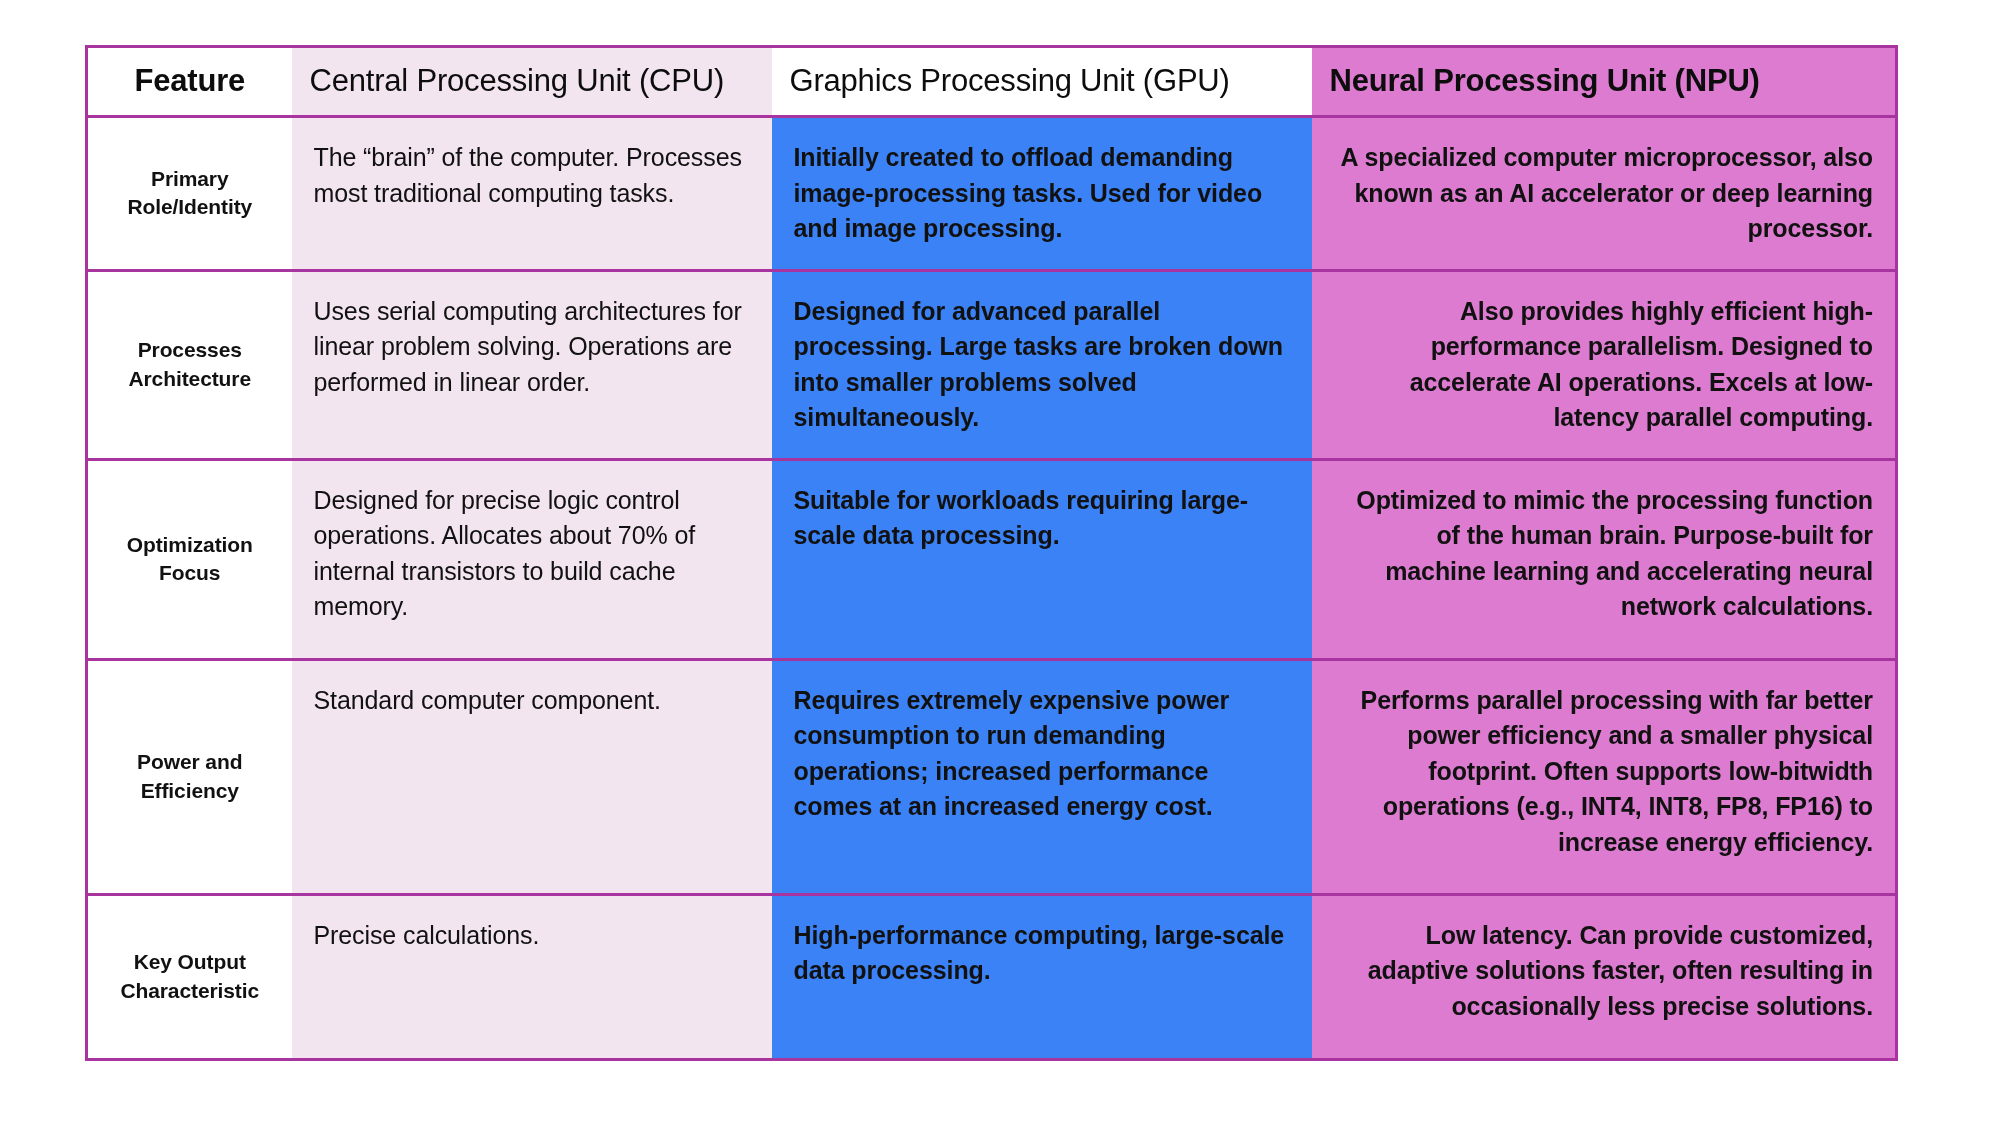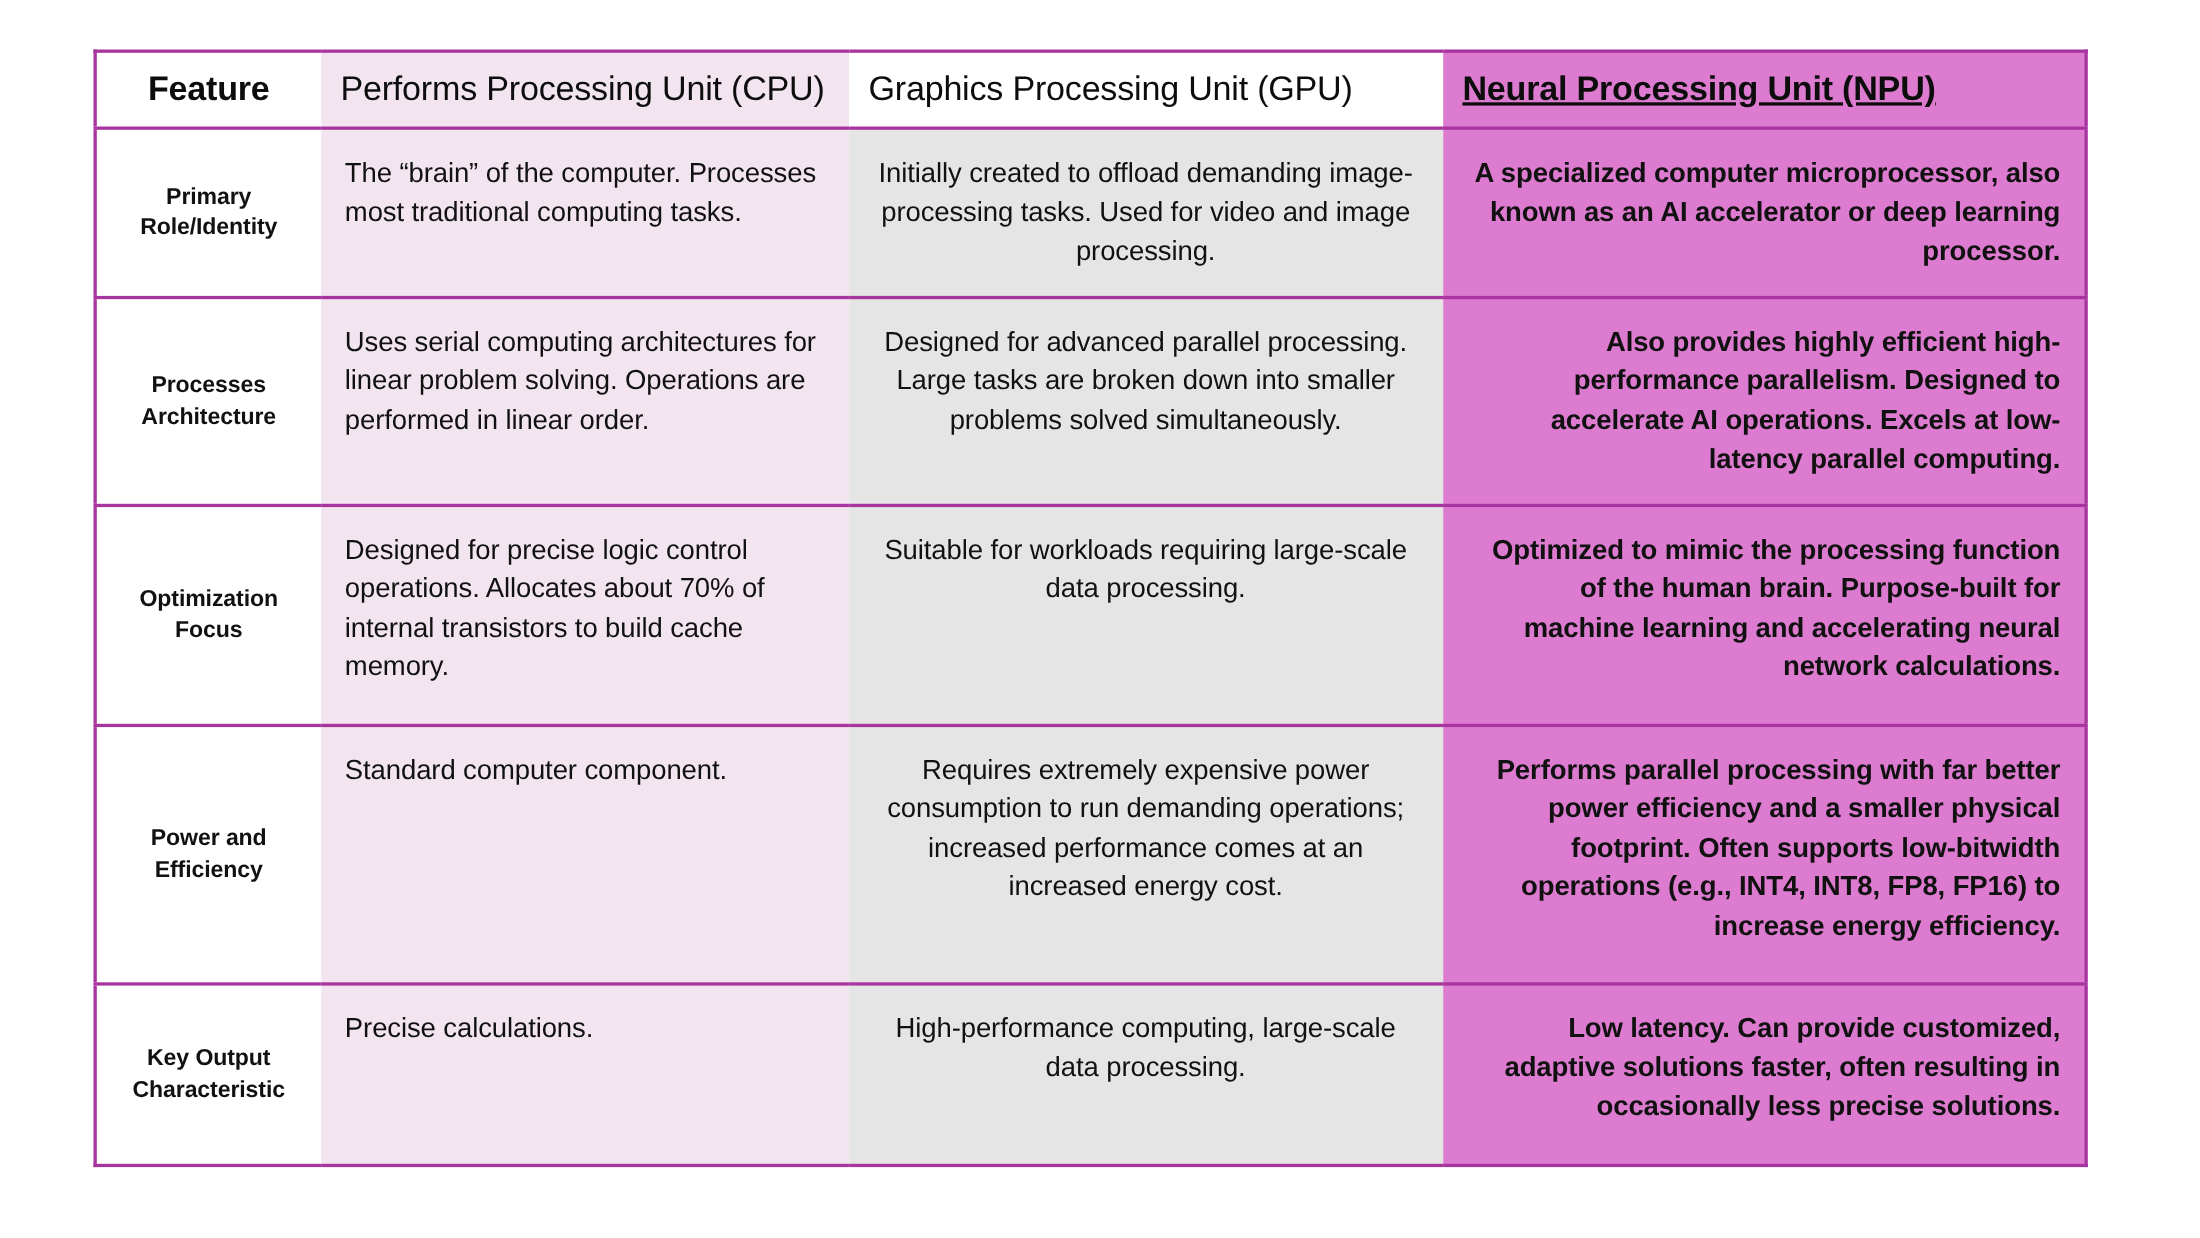--- a/index.html
+++ b/index.html
@@ -76,21 +76,20 @@
     background: #f2e5f0;
     font-weight: normal;
   }
   .hcell.gpu {
     background: #ffffff;
     font-weight: normal;
   }
   .hcell.npu {
     background: #dd7bd0;
     font-weight: bold;
-    text-decoration: underline;
   }
 
   
   .cell {
     font-size: 25px;
     line-height: 1.42;
     color: #111111;
     box-sizing: border-box;
     padding: 22px 22px 22px 22px;
     letter-spacing: -0.1px;
@@ -104,24 +103,23 @@
     line-height: 1.36;
     padding-left: 12px;
     padding-right: 12px;
   }
   .cell.cpu {
     background: #f2e5f0;
     vertical-align: top;
     font-weight: normal;
   }
   .cell.gpu {
-    background: #e5e5e5;
+    background: #3b82f6;
     vertical-align: top;
-    font-weight: normal;
-    text-align: center;
+    font-weight: bold;
   }
   .cell.npu {
     background: #dd7bd0;
     vertical-align: top;
     font-weight: bold;
     text-align: right;
   }
 
   
   .va-middle { vertical-align: middle; }
@@ -141,21 +139,21 @@
     <table class="compare">
       <colgroup>
         <col class="c-feature">
         <col class="c-cpu">
         <col class="c-gpu">
         <col class="c-npu">
       </colgroup>
       <thead>
         <tr class="head-row">
           <th class="hcell feature">Feature</th>
-          <th class="hcell cpu">Performs Processing Unit (CPU)</th>
+          <th class="hcell cpu">Central Processing Unit (CPU)</th>
           <th class="hcell gpu">Graphics Processing Unit (GPU)</th>
           <th class="hcell npu">Neural Processing Unit (NPU)</th>
         </tr>
       </thead>
       <tbody>
 
         <tr class="body-row row-h-1">
           <td class="cell feature">Primary Role/Identity</td>
           <td class="cell cpu va-middle">The “brain” of the computer. Processes most traditional computing tasks.</td>
           <td class="cell gpu va-top">Initially created to offload demanding image-processing tasks. Used for video and image processing.</td>

